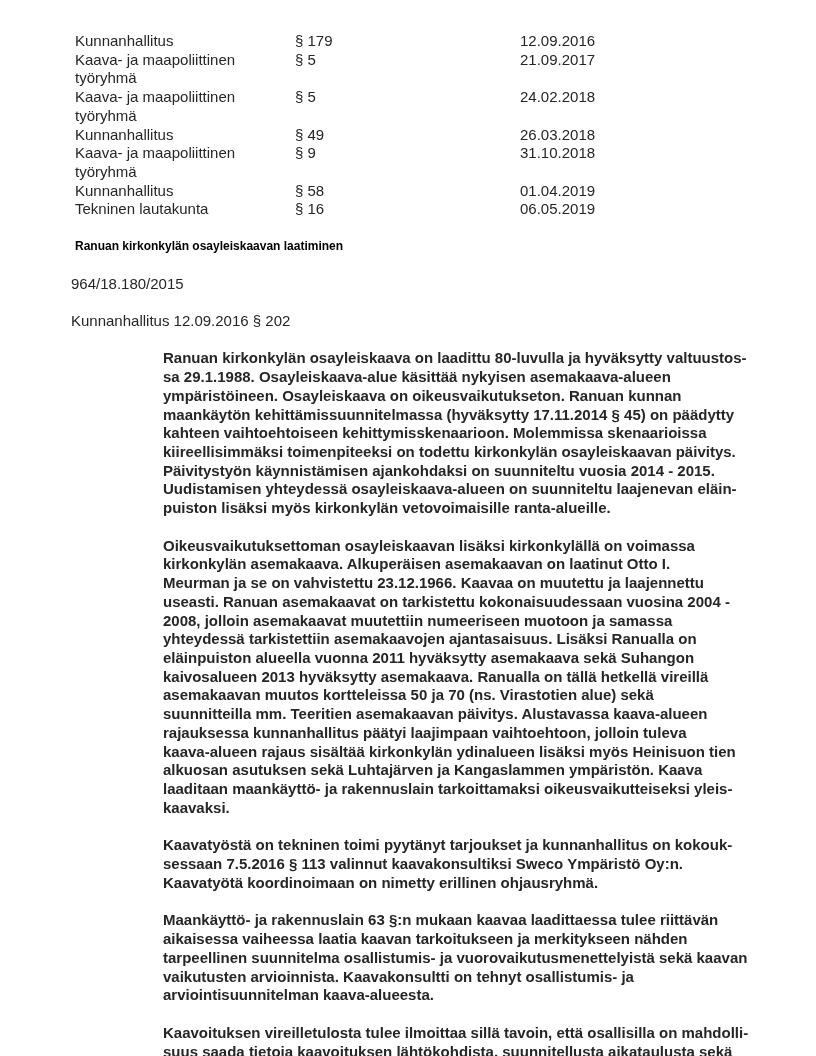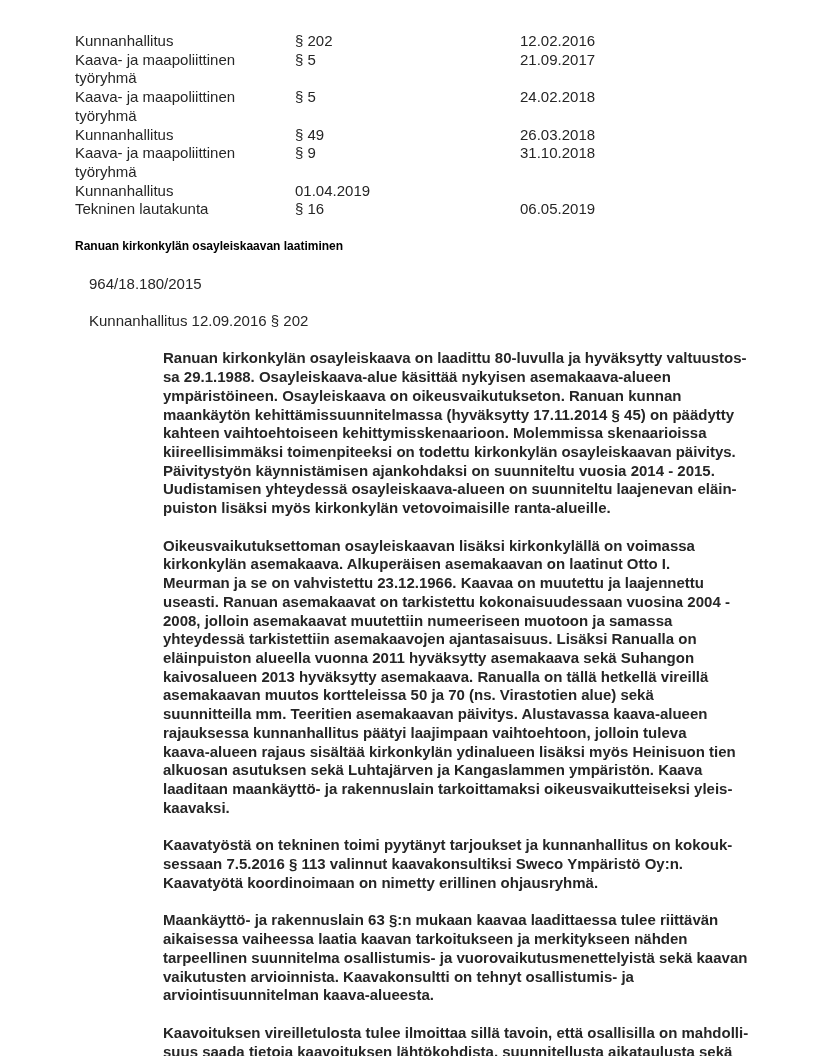--- a/index.html
+++ b/index.html
@@ -41,40 +41,40 @@
   
   h1.doc-title {
     margin: 16px 0 0 75px;
     font-size: 12px;
     line-height: 22px;
     font-weight: bold;
     color: #000000;
   }
   
   .meta {
-    margin: 18px 0 0 89px;
+    margin: 18px 0 0 71px;
   }
   
   .para {
     margin: 19px 0 0 163px;
     width: 615px;
     white-space: pre-line;
     font-weight: bold;
   }
 </style>
 </head>
 <body>
 
 <div class="page">
 
   <div class="history">
     <div class="hrow">
       <span>Kunnanhallitus</span>
-      <span>§ 202</span>
-      <span>12.02.2016</span>
+      <span>§ 179</span>
+      <span>12.09.2016</span>
     </div>
     <div class="hrow">
       <span>Kaava- ja maapoliittinen työryhmä</span>
       <span>§ 5</span>
       <span>21.09.2017</span>
     </div>
     <div class="hrow">
       <span>Kaava- ja maapoliittinen työryhmä</span>
       <span>§ 5</span>
       <span>24.02.2018</span>
@@ -84,20 +84,21 @@
       <span>§ 49</span>
       <span>26.03.2018</span>
     </div>
     <div class="hrow">
       <span>Kaava- ja maapoliittinen työryhmä</span>
       <span>§ 9</span>
       <span>31.10.2018</span>
     </div>
     <div class="hrow">
       <span>Kunnanhallitus</span>
+      <span>§ 58</span>
       <span>01.04.2019</span>
     </div>
     <div class="hrow">
       <span>Tekninen lautakunta</span>
       <span>§ 16</span>
       <span>06.05.2019</span>
     </div>
   </div>
 
   <h1 class="doc-title">Ranuan kirkonkylän osayleiskaavan laatiminen</h1>

